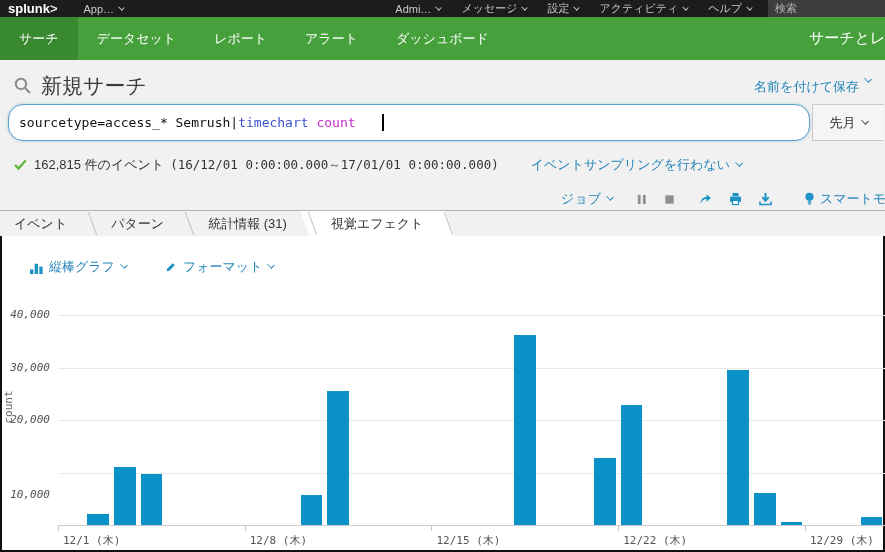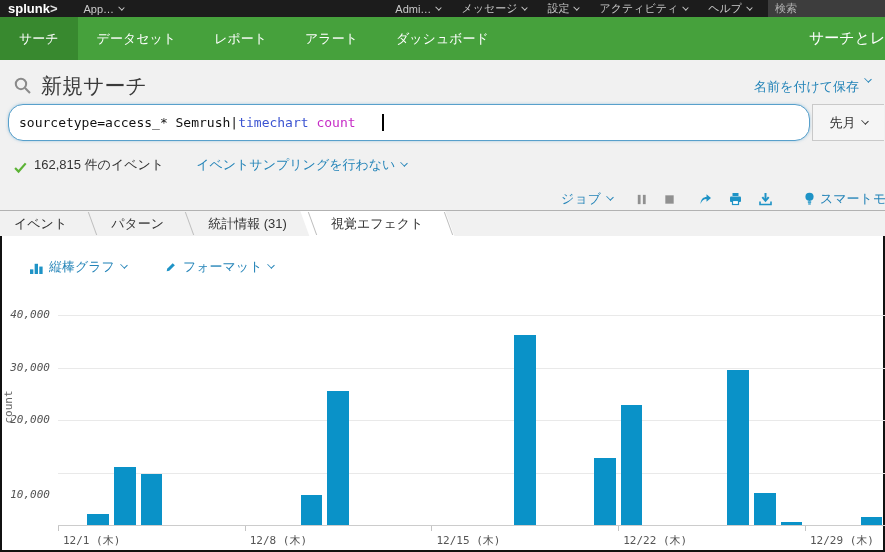--- a/index.html
+++ b/index.html
@@ -42,21 +42,21 @@
               border:1px solid #58a0cb; border-radius:15px; box-shadow:0 0 3px rgba(88,160,203,.5);
               font-family:"DejaVu Sans Mono","Liberation Mono",monospace; font-size:13px;
               color:#111; display:flex; align-items:center; padding-left:10px; white-space:pre; }
   .q-cmd{ color:#3b53d1; }
   .q-arg{ color:#c62bc6; }
   .cursor{ display:inline-block; width:2px; height:17px; background:#000; margin-left:26px; }
   .time-btn{ position:absolute; left:812px; top:44px; width:72px; height:37px; background:#f5f5f5;
              border:1px solid #c9c9c9; border-right:none; font-size:13px; color:#333;
              display:flex; align-items:center; justify-content:center; cursor:pointer; }
 
-  .status-row{ position:absolute; left:14px; top:96px; display:flex; align-items:flex-end;
+  .status-row{ position:absolute; left:14px; top:96px; display:flex; align-items:center;
                font-size:13px; color:#333; }
   .status-count{ margin-left:7px; }
   .status-range{ font-family:"DejaVu Sans Mono","Liberation Mono",monospace; font-size:12.5px; margin-left:6px; }
   .sampling{ margin-left:32px; color:#2484b8; cursor:pointer; display:flex; align-items:center; }
 
   .job-row{ position:absolute; left:0; right:-14px; top:126px; height:26px; display:flex;
             align-items:center; justify-content:flex-end; font-size:13px; }
   .job-link{ color:#2484b8; display:flex; align-items:center; cursor:pointer; }
   .jr-icon{ margin-left:15px; display:flex; align-items:center; cursor:pointer; }
   .jr-icon.grp{ margin-left:22px; }
@@ -170,20 +170,21 @@
     <div class="time-btn">
         <span>先月</span>
         <span class="chev"></span>
       </div>
 
     <div class="status-row">
       <svg width="13" height="12" viewBox="0 0 12 11">
         <path d="M1 5.5 L4.2 8.8 L10.8 1.2" fill="none" stroke="#5cb336" stroke-width="2"></path>
       </svg>
       <span class="status-count">162,815 件のイベント</span>
+      <span class="status-range">(16/12/01 0:00:00.000～17/01/01 0:00:00.000)</span>
       <span class="sampling">
           <span>イベントサンプリングを行わない</span>
           <span class="chev"></span>
         </span>
     </div>
 
     <div class="job-row">
       <span class="job-link">
           <span>ジョブ</span>
           <span class="chev"></span>

